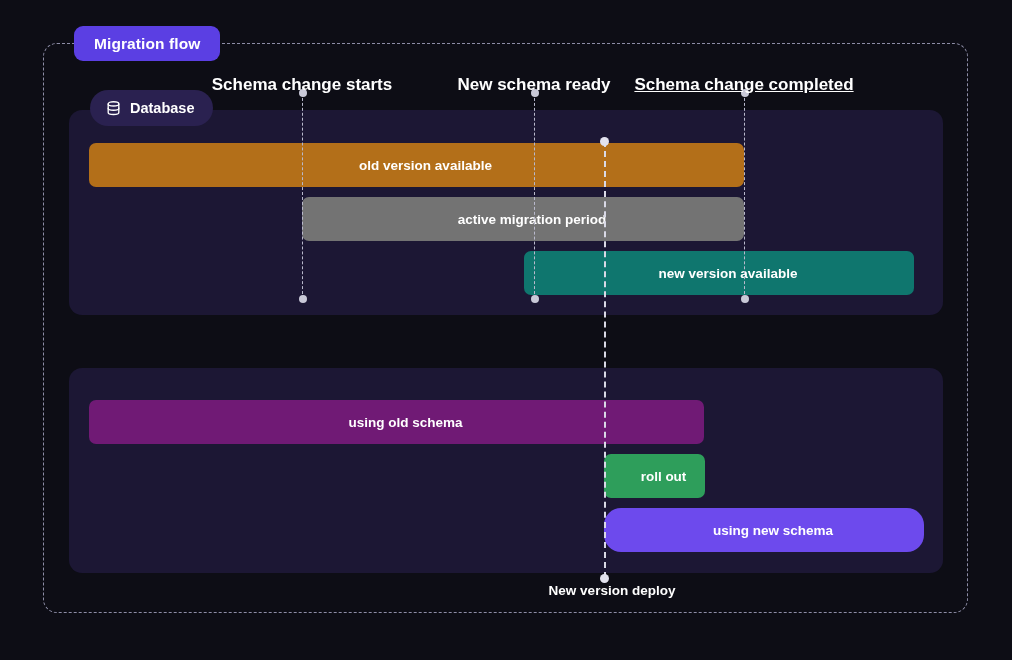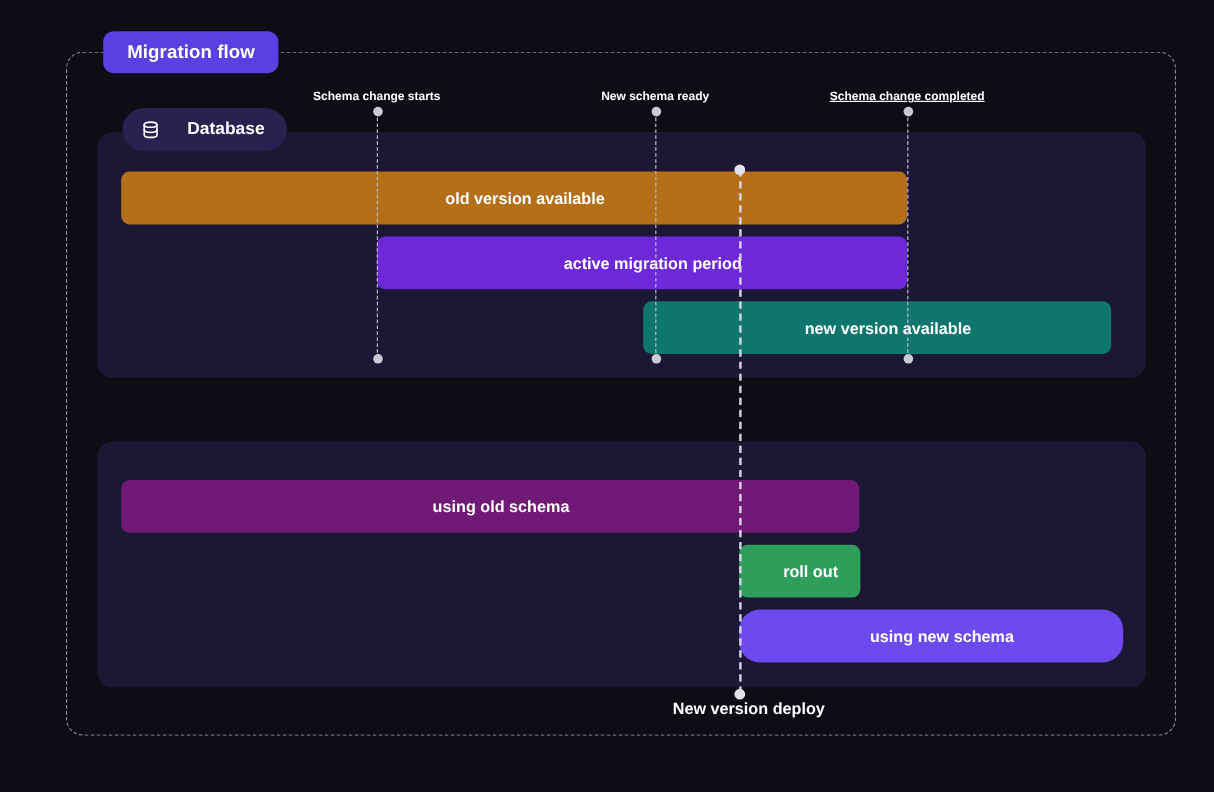--- a/index.html
+++ b/index.html
@@ -11,21 +11,20 @@
     background: #0d0d15;
     font-family: "Liberation Sans", sans-serif;
     overflow: hidden;
   }
 
   #canvas {
     position: relative;
     width: 856px;
     height: 660px;
     background: #0d0d15;
-    margin-left: 12px;
   }
 
   
   .outer-frame {
     position: absolute;
     left: 43px;
     top: 43px;
     width: 925px;
     height: 570px;
     border: 1.5px dashed #8d8da6;
@@ -64,21 +63,21 @@
   .lane.database   { top: 110px; height: 205px; }
   .lane.appclients { top: 368px; height: 205px; }
 
   
   .lane-badge {
     position: absolute;
     height: 36px;
     padding: 0 19px 0 15px;
     display: flex;
     align-items: center;
-    gap: 22px;
+    gap: 8px;
     background: #2a2150;
     border-radius: 18px;
     color: #ffffff;
     font-size: 14.5px;
     font-weight: bold;
     white-space: nowrap;
     z-index: 30;
   }
   .lane-badge.db  { left: 90px; top: 90px; }
   .lane-badge.app { left: 90px; top: 346px; }
@@ -105,21 +104,21 @@
     border-radius: 50%;
     background: #c9c9d8;
   }
   .marker .m-dot.top    { top: -4px; }
   .marker .m-dot.bottom { bottom: -4px; }
 
   .marker-label {
     position: absolute;
     transform: translateX(-50%);
     color: #ffffff;
-    font-size: 10px;
+    font-size: 17px;
     font-weight: bold;
     white-space: nowrap;
     z-index: 20;
   }
 
   
   .deploy-marker {
     position: absolute;
     z-index: 25;
   }
@@ -216,20 +215,20 @@
       <div class="deploy-marker" style="left: 604px; top: 141px; height: 437px;">
         <div class="d-line"></div>
         <div class="d-dot top"></div>
         <div class="d-dot bottom"></div>
       </div>
       <div class="deploy-label" style="left: 604px; top: 583px; padding-left: 16px;">New version deploy</div>
     </div>
 
   <div id="bars-root">
       <div class="bar" style="left: 89px; top: 143px; width: 655px; height: 44px; background-color: rgb(179, 111, 25);">old version available</div>
-      <div class="bar" style="left: 302px; top: 197px; width: 442px; height: 44px; background-color: #6d28d9;">active migration period</div>
+      <div class="bar" style="left: 302px; top: 197px; width: 442px; height: 44px; background-color: #737373;">active migration period</div>
       <div class="bar" style="left: 524px; top: 251px; width: 390px; height: 44px; background-color: #0f766e;">new version available</div>
       <div class="bar" style="left: 89px; top: 400px; width: 615px; height: 44px; background-color: #701a75;">using old schema</div>
       <div class="bar" style="left: 604px; top: 454px; width: 101px; height: 44px; background-color: rgb(46, 158, 91);">roll out</div>
       <div class="bar" style="left: 604px; top: 508px; width: 320px; height: 44px; background-color: rgb(109, 74, 237); border-radius: 17px;">using new schema</div>
     </div>
 
 </div>
 
 </body></html>

